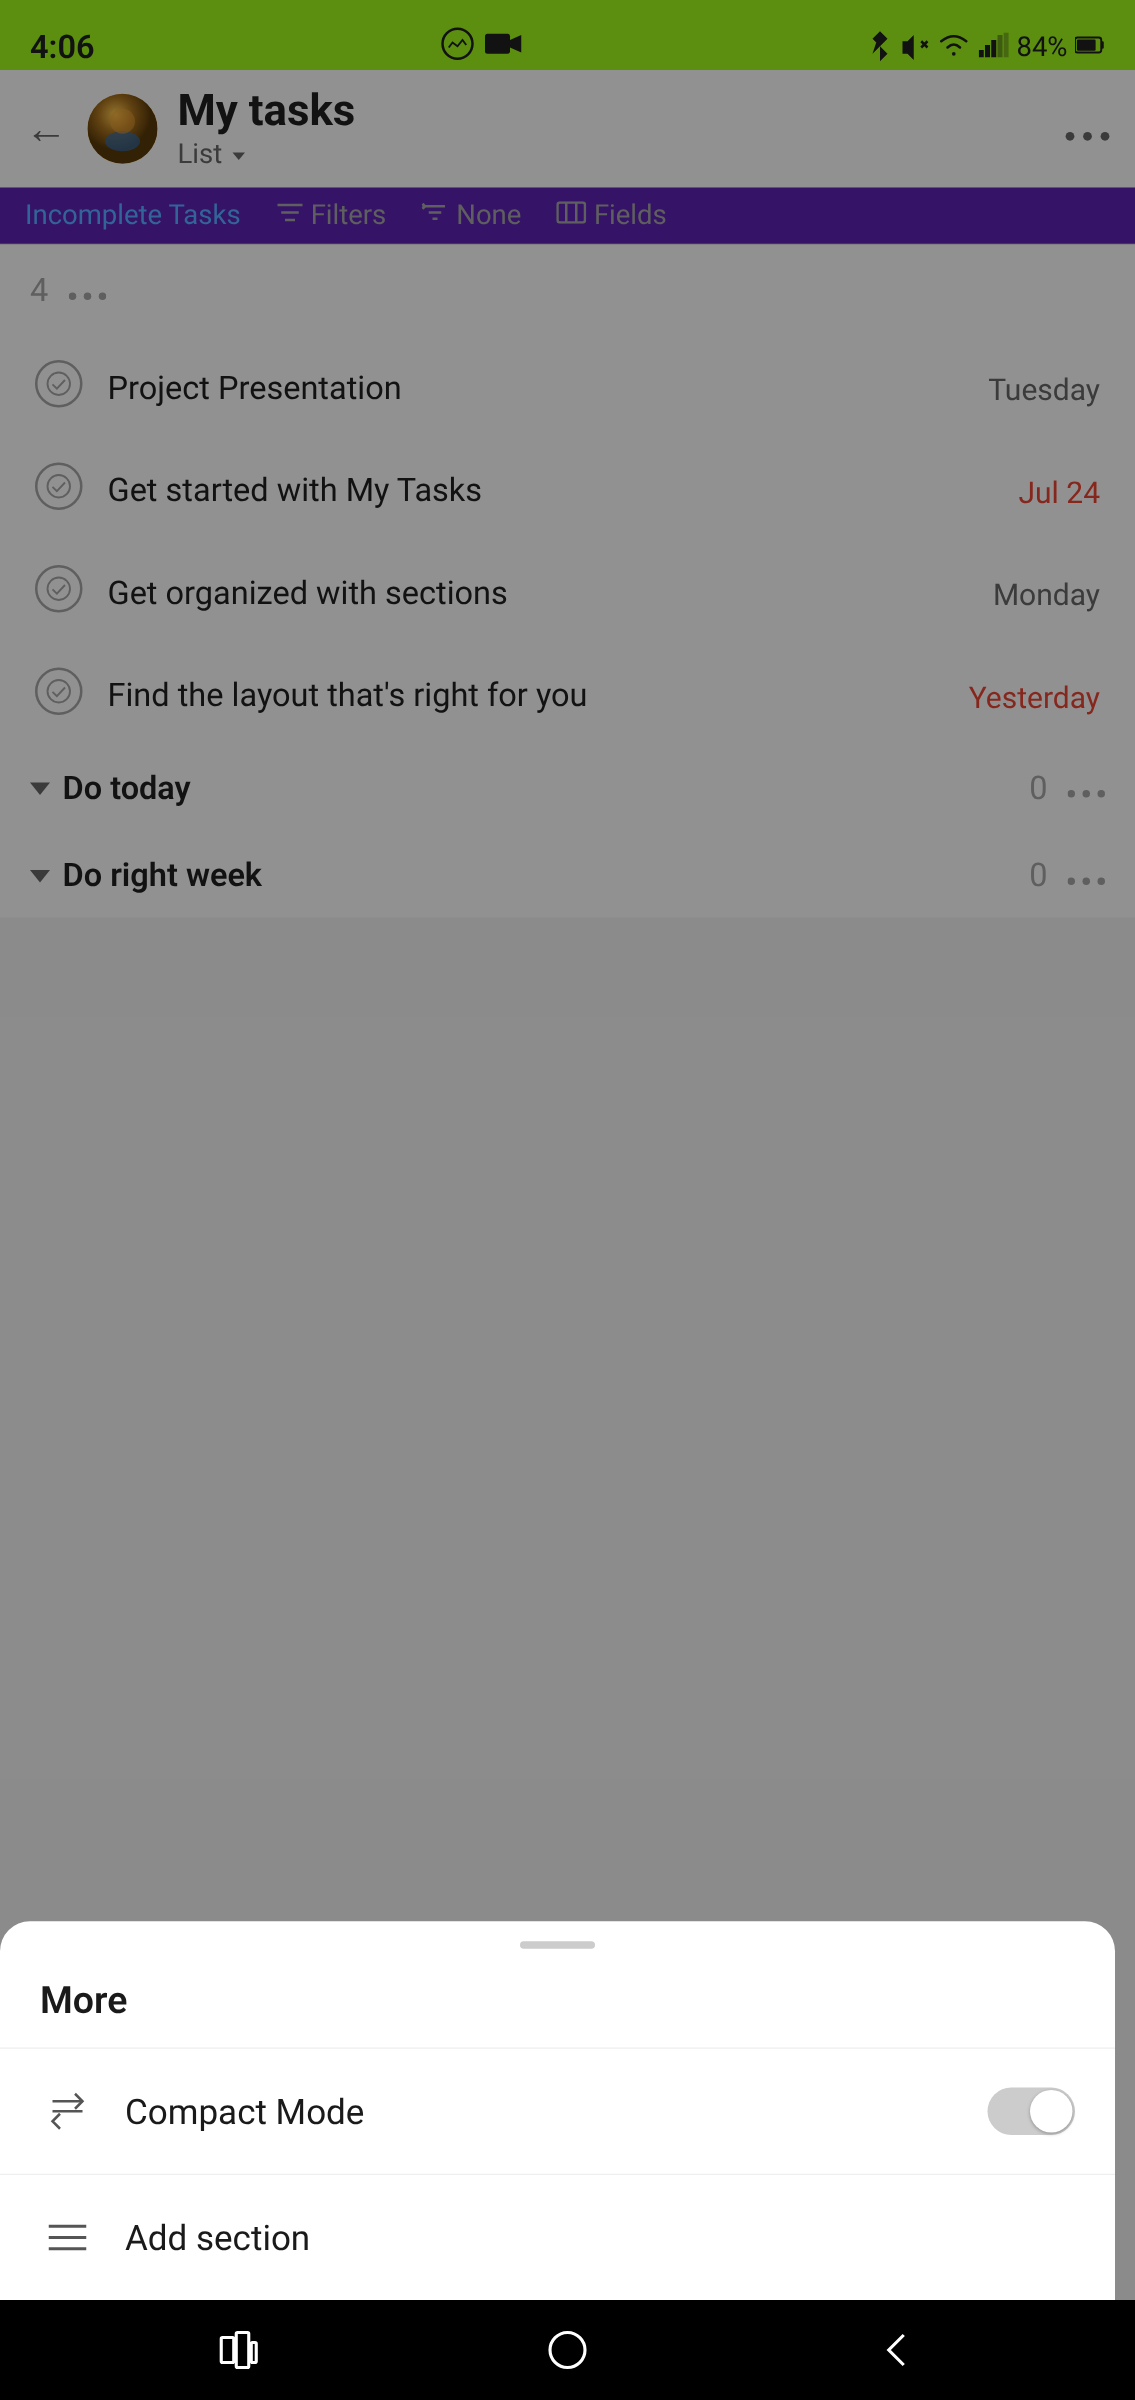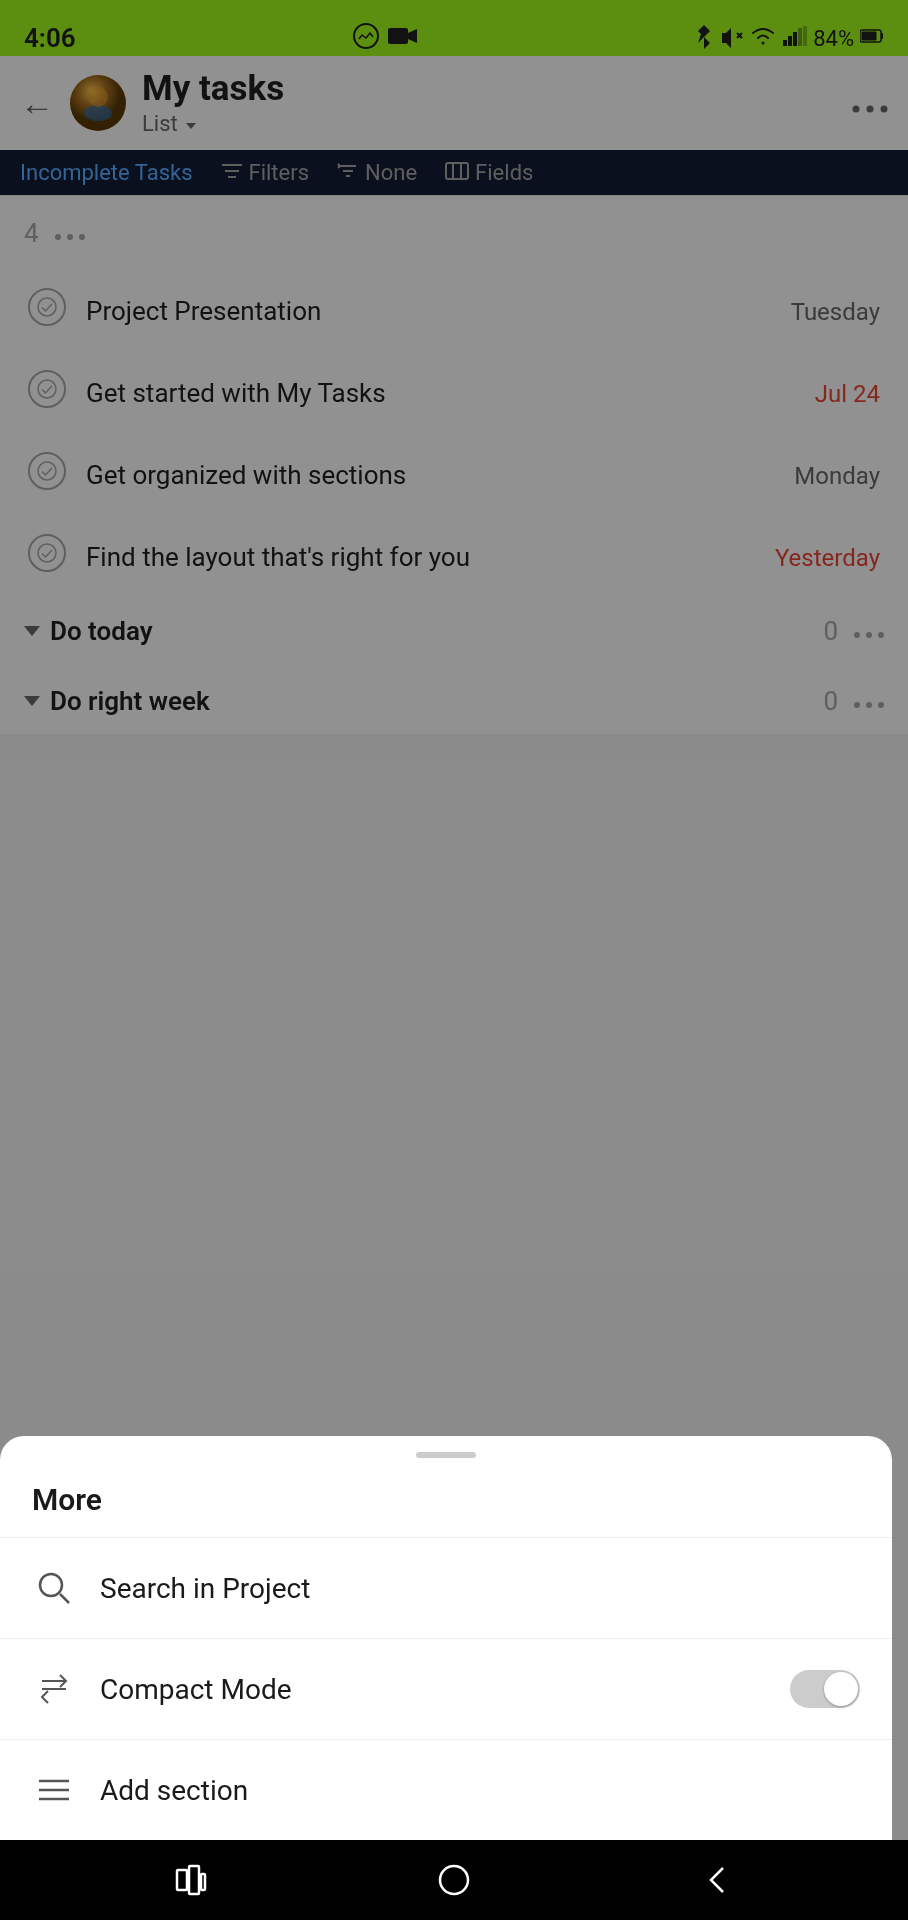--- a/index.html
+++ b/index.html
@@ -89,21 +89,21 @@
       color: #555;
       letter-spacing: 2px;
       cursor: pointer;
     }
 
     
     .filter-bar {
       display: flex;
       align-items: center;
       padding: 10px 20px;
-      background: #0f172a;
+      background: #4c1d95;
       gap: 28px;
       border-bottom: 1px solid #bbb;
     }
     .filter-item {
       display: flex;
       align-items: center;
       gap: 6px;
       font-size: 22px;
       color: #888;
       cursor: pointer;
@@ -521,29 +521,20 @@
 </div>
 
 <div class="overlay"></div>
 
 <div class="bottom-sheet">
   <div class="sheet-handle">
     <div class="handle-bar"></div>
   </div>
   <div class="sheet-title">More</div>
 
-  <div class="sheet-item">
-    <div class="sheet-item-icon">
-      <svg width="36" height="36" viewBox="0 0 36 36" fill="none" stroke="#555" stroke-width="2.5">
-        <circle cx="15" cy="15" r="11"></circle>
-        <line x1="24" y1="24" x2="33" y2="33"></line>
-      </svg>
-    </div>
-    <span class="sheet-item-label">Search in Project</span>
-  </div>
 
   <div class="sheet-item">
     <div class="sheet-item-icon">
       <svg width="36" height="36" viewBox="0 0 36 36" fill="none" stroke="#555" stroke-width="2">
         <line x1="6" y1="10" x2="30" y2="10"></line>
         <line x1="6" y1="18" x2="30" y2="18"></line>
         <path d="M24 4L30 10L24 16" stroke="#555" stroke-width="2" fill="none"></path>
         <path d="M12 20L6 26L12 32" stroke="#555" stroke-width="2" fill="none"></path>
       </svg>
     </div>

